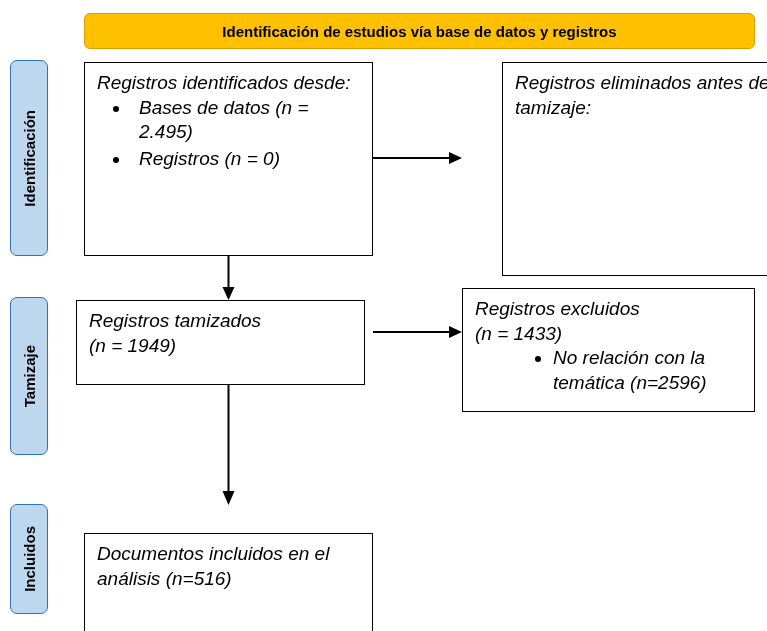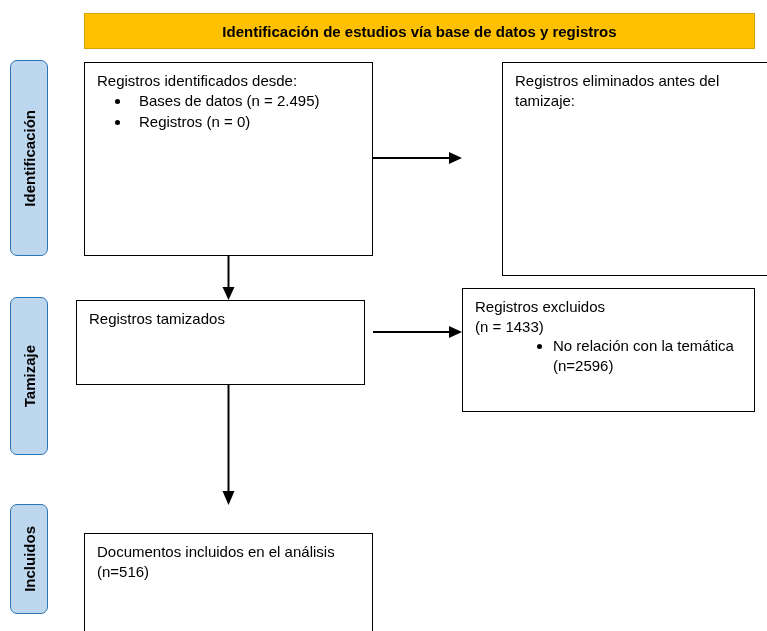--- a/index.html
+++ b/index.html
@@ -16,21 +16,21 @@
     overflow: hidden;
   }
   .title-banner {
     position: absolute;
     left: 84px;
     top: 13px;
     width: 671px;
     height: 36px;
     background: #FFC000;
     border: 1px solid #D6A200;
-    border-radius: 0;
+    border-radius: 6px;
     box-sizing: border-box;
     display: flex;
     align-items: center;
     justify-content: center;
     font-weight: bold;
     font-size: 15px;
     color: #000000;
   }
   .stage-label {
     position: absolute;
@@ -55,23 +55,24 @@
   .stage-identification { top: 60px; height: 196px; }
   .stage-screening     { top: 297px; height: 158px; }
   .stage-included      { top: 504px; height: 110px; }
 
   .flow-box {
     position: absolute;
     background: #ffffff;
     border: 1.5px solid #000000;
     box-sizing: border-box;
     padding: 8px 12px;
-    font-size: 15px;
+    font-size: 19px;
     line-height: 1.3;
     color: #000000;
+    font-style: italic;
   }
   .box-identified { left: 84px;  top: 62px;  width: 289px; height: 194px; }
   .box-removed    { left: 462px; top: 62px;  width: 293px; height: 214px; margin-left: 40px; }
   .box-screened   { left: 76px;  top: 300px; width: 289px; height: 85px; }
   .box-excluded   { left: 462px; top: 288px; width: 293px; height: 124px; }
   .box-included   { left: 84px;  top: 533px; width: 289px; height: 107px; }
 
   .flow-box ul {
     margin: 0;
     padding-left: 34px;
@@ -124,20 +125,21 @@
       <li>Registros (n = 0)</li>
     </ul>
   </div>
 
   <div class="flow-box box-removed">
     <span class="line">Registros eliminados antes del tamizaje:</span>
   </div>
 
   <div class="flow-box box-screened">
     <span class="line">Registros tamizados</span>
+    <span class="line">(n = 1949)</span>
   </div>
 
   <div class="flow-box box-excluded">
     <span class="line">Registros excluidos</span>
     <span class="line">(n = 1433)</span>
     <ul>
       <li>No relación con la temática (n=2596)</li>
     </ul>
   </div>
 

